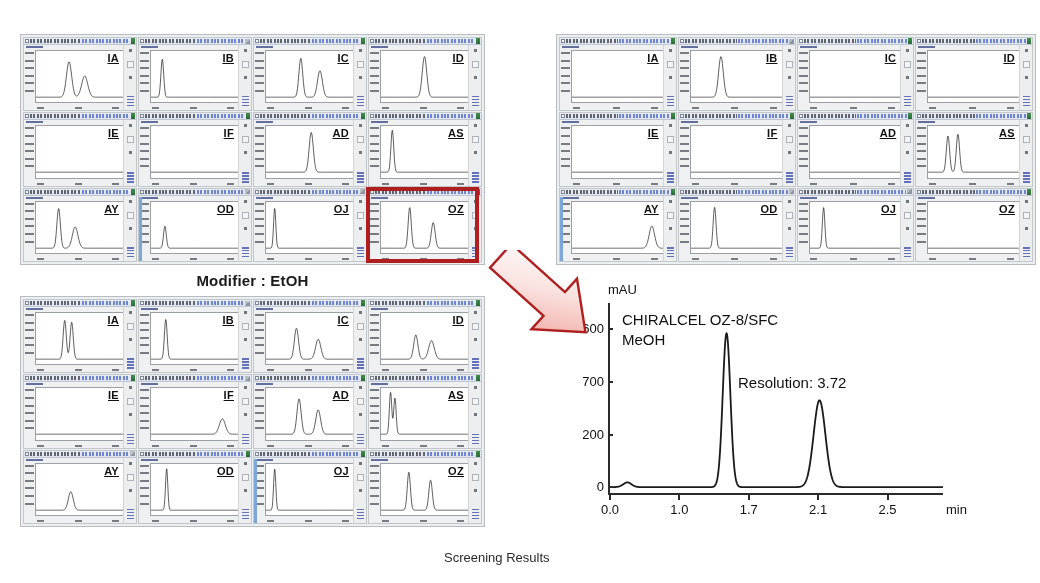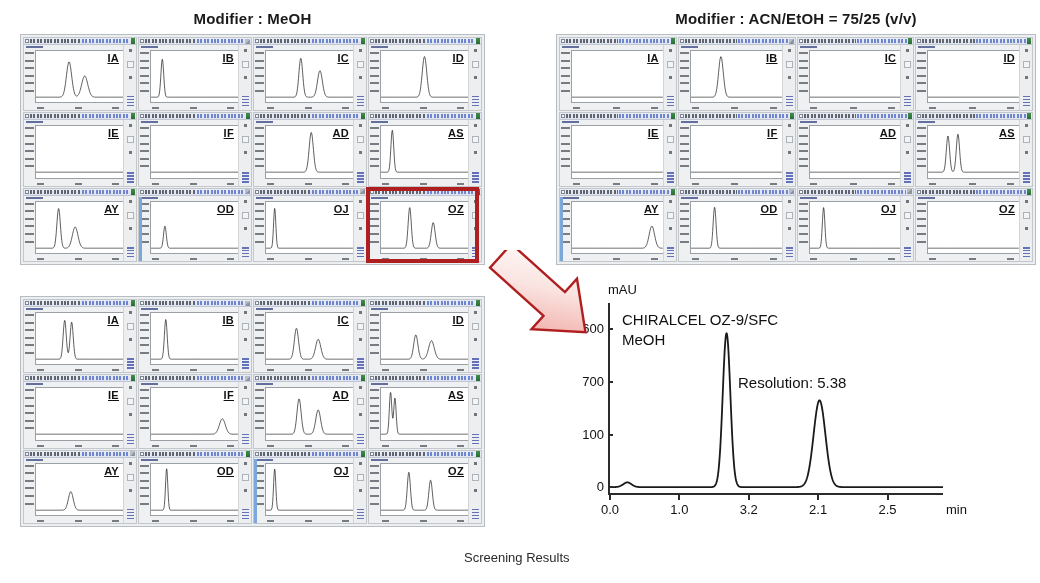--- a/index.html
+++ b/index.html
@@ -251,21 +251,20 @@
     font-size: 13px;
     color: #2a2a2a;
     white-space: nowrap;
   }
 </style>
 </head>
 <body>
 
 <div id="root">
 
-  <div class="group-title" style="left:20px; top:10px; width:465px;">Modifier : MeOH</div>
   <div class="grid-box" style="left:20px; top:34px; width:465px; height:231px;">
       <div class="panel">
         <div class="panel-titlebar">
           <div class="tb-sysicon"></div>
           <div class="tb-text" style="flex: 0 0 46%;"></div>
           <div class="tb-text blue"></div>
           <div class="tb-icon-green"></div>
         </div>
         <div class="panel-body">
           <div class="ygutter">
@@ -689,21 +688,20 @@
         </div>
         <div class="xgutter">
           <div class="xlab" style="left: 2%;"></div>
           <div class="xlab" style="left: 46%;"></div>
           <div class="xlab" style="left: 88%;"></div>
         </div>
       </div>
     </div>
   <div class="red-box" style="left:366px; top:187px; width:113px; height:76px;"></div>
 
-  <div class="group-title" style="left:556px; top:10px; width:480px;">Modifier : ACN/EtOH = 75/25 (v/v)</div>
   <div class="grid-box" style="left:556px; top:34px; width:480px; height:231px;">
       <div class="panel">
         <div class="panel-titlebar">
           <div class="tb-sysicon"></div>
           <div class="tb-text" style="flex: 0 0 46%;"></div>
           <div class="tb-text blue"></div>
           <div class="tb-icon-green"></div>
         </div>
         <div class="panel-body">
           <div class="ygutter">
@@ -1126,20 +1124,21 @@
           </div>
         </div>
         <div class="xgutter">
           <div class="xlab" style="left: 2%;"></div>
           <div class="xlab" style="left: 46%;"></div>
           <div class="xlab" style="left: 88%;"></div>
         </div>
       </div>
     </div>
 
+  <div class="group-title" style="left:20px; top:272px; width:465px;">Modifier : EtOH</div>
   <div class="grid-box" style="left:20px; top:296px; width:465px; height:231px;">
       <div class="panel">
         <div class="panel-titlebar">
           <div class="tb-sysicon"></div>
           <div class="tb-text" style="flex: 0 0 46%;"></div>
           <div class="tb-text blue"></div>
           <div class="tb-icon-green"></div>
         </div>
         <div class="panel-body">
           <div class="ygutter">
@@ -1594,50 +1593,50 @@
       </g>
     </svg>
   </div>
 
   <div class="detail" style="left:600px; top:282px; width:400px; height:250px;">
 
     <div class="detail-unit" style="left:8px; top:0px;">mAU</div>
 
     <div class="detail-frame" style="left:8px; top:21px; width:335px; height:192px;"></div>
 
-    <div class="detail-title" style="left:22px; top:28px;">CHIRALCEL OZ-9/SFC
+    <div class="detail-title" style="left:22px; top:28px;">CHIRALCEL OZ-8/SFC
 MeOH</div>
 
-    <div class="detail-annot" style="left:138px; top:92px;">Resolution: 5.38</div>
+    <div class="detail-annot" style="left:138px; top:92px;">Resolution: 3.72</div>
 
     <svg id="detail-svg" style="position:absolute; left:10px; top:21px; width:333px; height:192px;" viewBox="0 0 333 192" preserveAspectRatio="none">
       <polyline id="trace-line" fill="none" stroke="#1a1a1a" stroke-width="1.8" stroke-linejoin="round" points="0.00,184.11 0.37,184.11 0.74,184.11 1.11,184.11 1.48,184.11 1.85,184.10 2.22,184.10 2.59,184.10 2.96,184.10 3.33,184.09 3.70,184.09 4.07,184.08 4.44,184.07 4.81,184.06 5.18,184.04 5.55,184.02 5.92,184.00 6.29,183.97 6.66,183.93 7.03,183.89 7.40,183.84 7.77,183.77 8.14,183.70 8.51,183.61 8.88,183.51 9.25,183.39 9.62,183.26 9.99,183.12 10.36,182.95 10.73,182.77 11.10,182.57 11.47,182.36 11.84,182.13 12.21,181.90 12.58,181.65 12.95,181.40 13.32,181.14 13.69,180.89 14.06,180.64 14.43,180.40 14.80,180.18 15.17,179.98 15.54,179.80 15.91,179.65 16.28,179.53 16.65,179.44 17.02,179.39 17.39,179.38 17.76,179.40 18.13,179.46 18.50,179.55 18.87,179.68 19.24,179.84 19.61,180.03 19.98,180.24 20.35,180.46 20.72,180.70 21.09,180.95 21.46,181.21 21.83,181.46 22.20,181.71 22.57,181.96 22.94,182.19 23.31,182.41 23.68,182.62 24.05,182.82 24.42,182.99 24.79,183.15 25.16,183.30 25.53,183.43 25.90,183.54 26.27,183.63 26.64,183.72 27.01,183.79 27.38,183.85 27.75,183.90 28.12,183.94 28.49,183.98 28.86,184.01 29.23,184.03 29.60,184.05 29.97,184.06 30.34,184.07 30.71,184.08 31.08,184.09 31.45,184.09 31.82,184.10 32.19,184.10 32.56,184.10 32.93,184.11 33.30,184.11 33.67,184.11 34.04,184.11 34.41,184.11 34.78,184.11 35.15,184.11 35.52,184.11 35.89,184.11 36.26,184.11 36.63,184.11 37.00,184.11 37.37,184.11 37.74,184.11 38.11,184.11 38.48,184.11 38.85,184.11 39.22,184.11 39.59,184.11 39.96,184.11 40.33,184.11 40.70,184.11 41.07,184.11 41.44,184.11 41.81,184.11 42.18,184.11 42.55,184.11 42.92,184.11 43.29,184.11 43.66,184.11 44.03,184.11 44.40,184.11 44.77,184.11 45.14,184.11 45.51,184.11 45.88,184.11 46.25,184.11 46.62,184.11 46.99,184.11 47.36,184.11 47.73,184.11 48.10,184.11 48.47,184.11 48.84,184.11 49.21,184.11 49.58,184.11 49.95,184.11 50.32,184.11 50.69,184.11 51.06,184.11 51.43,184.11 51.80,184.11 52.17,184.11 52.54,184.11 52.91,184.11 53.28,184.11 53.65,184.11 54.02,184.11 54.39,184.11 54.76,184.11 55.13,184.11 55.50,184.11 55.87,184.11 56.24,184.11 56.61,184.11 56.98,184.11 57.35,184.11 57.72,184.11 58.09,184.11 58.46,184.11 58.83,184.11 59.20,184.11 59.57,184.11 59.94,184.11 60.31,184.11 60.68,184.11 61.05,184.11 61.42,184.11 61.79,184.11 62.16,184.11 62.53,184.11 62.90,184.11 63.27,184.11 63.64,184.11 64.01,184.11 64.38,184.11 64.75,184.11 65.12,184.11 65.49,184.11 65.86,184.11 66.23,184.11 66.60,184.11 66.97,184.11 67.34,184.11 67.71,184.11 68.08,184.11 68.45,184.11 68.82,184.11 69.19,184.11 69.56,184.11 69.93,184.11 70.30,184.11 70.67,184.11 71.04,184.11 71.41,184.11 71.78,184.11 72.15,184.11 72.52,184.11 72.89,184.11 73.26,184.11 73.63,184.11 74.00,184.11 74.37,184.11 74.74,184.11 75.11,184.11 75.48,184.11 75.85,184.11 76.22,184.11 76.59,184.11 76.96,184.11 77.33,184.11 77.70,184.11 78.07,184.11 78.44,184.11 78.81,184.11 79.18,184.11 79.55,184.11 79.92,184.11 80.29,184.11 80.66,184.11 81.03,184.11 81.40,184.11 81.77,184.11 82.14,184.11 82.51,184.11 82.88,184.11 83.25,184.11 83.62,184.11 83.99,184.11 84.36,184.11 84.73,184.11 85.10,184.11 85.47,184.11 85.84,184.11 86.21,184.11 86.58,184.11 86.95,184.11 87.32,184.11 87.69,184.11 88.06,184.11 88.43,184.11 88.80,184.11 89.17,184.11 89.54,184.11 89.91,184.11 90.28,184.11 90.65,184.11 91.02,184.11 91.39,184.11 91.76,184.11 92.13,184.11 92.50,184.11 92.87,184.11 93.24,184.11 93.61,184.11 93.98,184.11 94.35,184.11 94.72,184.11 95.09,184.11 95.46,184.11 95.83,184.11 96.20,184.11 96.57,184.11 96.94,184.11 97.31,184.11 97.68,184.11 98.05,184.11 98.42,184.11 98.79,184.11 99.16,184.10 99.53,184.10 99.90,184.10 100.27,184.09 100.64,184.08 101.01,184.07 101.38,184.05 101.75,184.03 102.12,183.99 102.49,183.94 102.86,183.86 103.23,183.76 103.60,183.62 103.97,183.44 104.34,183.19 104.71,182.86 105.08,182.43 105.45,181.87 105.82,181.16 106.19,180.25 106.56,179.11 106.93,177.70 107.30,175.96 107.67,173.85 108.04,171.32 108.41,168.30 108.78,164.76 109.15,160.65 109.52,155.92 109.89,150.57 110.26,144.57 110.63,137.93 111.00,130.69 111.37,122.88 111.74,114.60 112.11,105.93 112.48,97.00 112.85,87.96 113.22,78.98 113.59,70.23 113.96,61.91 114.33,54.20 114.70,47.31 115.07,41.40 115.44,36.62 115.81,33.11 116.18,30.97 116.55,30.25 116.92,30.97 117.29,33.11 117.66,36.62 118.03,41.40 118.40,47.31 118.77,54.20 119.14,61.91 119.51,70.23 119.88,78.98 120.25,87.96 120.62,97.00 120.99,105.93 121.36,114.60 121.73,122.88 122.10,130.69 122.47,137.93 122.84,144.57 123.21,150.57 123.58,155.92 123.95,160.65 124.32,164.76 124.69,168.30 125.06,171.32 125.43,173.85 125.80,175.96 126.17,177.70 126.54,179.11 126.91,180.25 127.28,181.16 127.65,181.87 128.02,182.43 128.39,182.86 128.76,183.19 129.13,183.44 129.50,183.62 129.87,183.76 130.24,183.86 130.61,183.94 130.98,183.99 131.35,184.03 131.72,184.05 132.09,184.07 132.46,184.08 132.83,184.09 133.20,184.10 133.57,184.10 133.94,184.10 134.31,184.11 134.68,184.11 135.05,184.11 135.42,184.11 135.79,184.11 136.16,184.11 136.53,184.11 136.90,184.11 137.27,184.11 137.64,184.11 138.01,184.11 138.38,184.11 138.75,184.11 139.12,184.11 139.49,184.11 139.86,184.11 140.23,184.11 140.60,184.11 140.97,184.11 141.34,184.11 141.71,184.11 142.08,184.11 142.45,184.11 142.82,184.11 143.19,184.11 143.56,184.11 143.93,184.11 144.30,184.11 144.67,184.11 145.04,184.11 145.41,184.11 145.78,184.11 146.15,184.11 146.52,184.11 146.89,184.11 147.26,184.11 147.63,184.11 148.00,184.11 148.37,184.11 148.74,184.11 149.11,184.11 149.48,184.11 149.85,184.11 150.22,184.11 150.59,184.11 150.96,184.11 151.33,184.11 151.70,184.11 152.07,184.11 152.44,184.11 152.81,184.11 153.18,184.11 153.55,184.11 153.92,184.11 154.29,184.11 154.66,184.11 155.03,184.11 155.40,184.11 155.77,184.11 156.14,184.11 156.51,184.11 156.88,184.11 157.25,184.11 157.62,184.11 157.99,184.11 158.36,184.11 158.73,184.11 159.10,184.11 159.47,184.11 159.84,184.11 160.21,184.11 160.58,184.11 160.95,184.11 161.32,184.11 161.69,184.11 162.06,184.11 162.43,184.11 162.80,184.11 163.17,184.11 163.54,184.11 163.91,184.11 164.28,184.11 164.65,184.11 165.02,184.11 165.39,184.11 165.76,184.11 166.13,184.11 166.50,184.11 166.87,184.11 167.24,184.11 167.61,184.11 167.98,184.11 168.35,184.11 168.72,184.11 169.09,184.11 169.46,184.11 169.83,184.11 170.20,184.11 170.57,184.11 170.94,184.11 171.31,184.11 171.68,184.11 172.05,184.11 172.42,184.11 172.79,184.11 173.16,184.11 173.53,184.11 173.90,184.11 174.27,184.11 174.64,184.11 175.01,184.11 175.38,184.11 175.75,184.11 176.12,184.11 176.49,184.11 176.86,184.11 177.23,184.11 177.60,184.11 177.97,184.11 178.34,184.11 178.71,184.11 179.08,184.11 179.45,184.11 179.82,184.11 180.19,184.11 180.56,184.11 180.93,184.11 181.30,184.11 181.67,184.11 182.04,184.11 182.41,184.11 182.78,184.11 183.15,184.11 183.52,184.10 183.89,184.10 184.26,184.10 184.63,184.10 185.00,184.09 185.37,184.09 185.74,184.08 186.11,184.08 186.48,184.07 186.85,184.06 187.22,184.04 187.59,184.02 187.96,184.00 188.33,183.97 188.70,183.94 189.07,183.90 189.44,183.85 189.81,183.78 190.18,183.71 190.55,183.62 190.92,183.51 191.29,183.38 191.66,183.22 192.03,183.04 192.40,182.82 192.77,182.57 193.14,182.27 193.51,181.93 193.88,181.52 194.25,181.06 194.62,180.53 194.99,179.93 195.36,179.24 195.73,178.46 196.10,177.58 196.47,176.59 196.84,175.49 197.21,174.26 197.58,172.91 197.95,171.41 198.32,169.78 198.69,168.00 199.06,166.07 199.43,163.99 199.80,161.75 200.17,159.37 200.54,156.83 200.91,154.16 201.28,151.36 201.65,148.43 202.02,145.39 202.39,142.26 202.76,139.05 203.13,135.79 203.50,132.50 203.87,129.20 204.24,125.91 204.61,122.68 204.98,119.51 205.35,116.46 205.72,113.53 206.09,110.77 206.46,108.20 206.83,105.85 207.20,103.74 207.57,101.90 207.94,100.35 208.31,99.10 208.68,98.18 209.05,97.58 209.42,97.33 209.79,97.41 210.16,97.84 210.53,98.60 210.90,99.68 211.27,101.09 211.64,102.78 212.01,104.76 212.38,106.99 212.75,109.46 213.12,112.13 213.49,114.97 213.86,117.97 214.23,121.08 214.60,124.29 214.97,127.55 215.34,130.85 215.71,134.15 216.08,137.43 216.45,140.66 216.82,143.84 217.19,146.92 217.56,149.91 217.93,152.77 218.30,155.52 218.67,158.12 219.04,160.58 219.41,162.89 219.78,165.05 220.15,167.05 220.52,168.91 220.89,170.62 221.26,172.18 221.63,173.60 222.00,174.89 222.37,176.05 222.74,177.10 223.11,178.03 223.48,178.86 223.85,179.59 224.22,180.24 224.59,180.81 224.96,181.30 225.33,181.73 225.70,182.10 226.07,182.42 226.44,182.70 226.81,182.93 227.18,183.13 227.55,183.30 227.92,183.44 228.29,183.56 228.66,183.66 229.03,183.75 229.40,183.82 229.77,183.87 230.14,183.92 230.51,183.96 230.88,183.99 231.25,184.01 231.62,184.03 231.99,184.05 232.36,184.06 232.73,184.07 233.10,184.08 233.47,184.09 233.84,184.09 234.21,184.10 234.58,184.10 234.95,184.10 235.32,184.10 235.69,184.11 236.06,184.11 236.43,184.11 236.80,184.11 237.17,184.11 237.54,184.11 237.91,184.11 238.28,184.11 238.65,184.11 239.02,184.11 239.39,184.11 239.76,184.11 240.13,184.11 240.50,184.11 240.87,184.11 241.24,184.11 241.61,184.11 241.98,184.11 242.35,184.11 242.72,184.11 243.09,184.11 243.46,184.11 243.83,184.11 244.20,184.11 244.57,184.11 244.94,184.11 245.31,184.11 245.68,184.11 246.05,184.11 246.42,184.11 246.79,184.11 247.16,184.11 247.53,184.11 247.90,184.11 248.27,184.11 248.64,184.11 249.01,184.11 249.38,184.11 249.75,184.11 250.12,184.11 250.49,184.11 250.86,184.11 251.23,184.11 251.60,184.11 251.97,184.11 252.34,184.11 252.71,184.11 253.08,184.11 253.45,184.11 253.82,184.11 254.19,184.11 254.56,184.11 254.93,184.11 255.30,184.11 255.67,184.11 256.04,184.11 256.41,184.11 256.78,184.11 257.15,184.11 257.52,184.11 257.89,184.11 258.26,184.11 258.63,184.11 259.00,184.11 259.37,184.11 259.74,184.11 260.11,184.11 260.48,184.11 260.85,184.11 261.22,184.11 261.59,184.11 261.96,184.11 262.33,184.11 262.70,184.11 263.07,184.11 263.44,184.11 263.81,184.11 264.18,184.11 264.55,184.11 264.92,184.11 265.29,184.11 265.66,184.11 266.03,184.11 266.40,184.11 266.77,184.11 267.14,184.11 267.51,184.11 267.88,184.11 268.25,184.11 268.62,184.11 268.99,184.11 269.36,184.11 269.73,184.11 270.10,184.11 270.47,184.11 270.84,184.11 271.21,184.11 271.58,184.11 271.95,184.11 272.32,184.11 272.69,184.11 273.06,184.11 273.43,184.11 273.80,184.11 274.17,184.11 274.54,184.11 274.91,184.11 275.28,184.11 275.65,184.11 276.02,184.11 276.39,184.11 276.76,184.11 277.13,184.11 277.50,184.11 277.87,184.11 278.24,184.11 278.61,184.11 278.98,184.11 279.35,184.11 279.72,184.11 280.09,184.11 280.46,184.11 280.83,184.11 281.20,184.11 281.57,184.11 281.94,184.11 282.31,184.11 282.68,184.11 283.05,184.11 283.42,184.11 283.79,184.11 284.16,184.11 284.53,184.11 284.90,184.11 285.27,184.11 285.64,184.11 286.01,184.11 286.38,184.11 286.75,184.11 287.12,184.11 287.49,184.11 287.86,184.11 288.23,184.11 288.60,184.11 288.97,184.11 289.34,184.11 289.71,184.11 290.08,184.11 290.45,184.11 290.82,184.11 291.19,184.11 291.56,184.11 291.93,184.11 292.30,184.11 292.67,184.11 293.04,184.11 293.41,184.11 293.78,184.11 294.15,184.11 294.52,184.11 294.89,184.11 295.26,184.11 295.63,184.11 296.00,184.11 296.37,184.11 296.74,184.11 297.11,184.11 297.48,184.11 297.85,184.11 298.22,184.11 298.59,184.11 298.96,184.11 299.33,184.11 299.70,184.11 300.07,184.11 300.44,184.11 300.81,184.11 301.18,184.11 301.55,184.11 301.92,184.11 302.29,184.11 302.66,184.11 303.03,184.11 303.40,184.11 303.77,184.11 304.14,184.11 304.51,184.11 304.88,184.11 305.25,184.11 305.62,184.11 305.99,184.11 306.36,184.11 306.73,184.11 307.10,184.11 307.47,184.11 307.84,184.11 308.21,184.11 308.58,184.11 308.95,184.11 309.32,184.11 309.69,184.11 310.06,184.11 310.43,184.11 310.80,184.11 311.17,184.11 311.54,184.11 311.91,184.11 312.28,184.11 312.65,184.11 313.02,184.11 313.39,184.11 313.76,184.11 314.13,184.11 314.50,184.11 314.87,184.11 315.24,184.11 315.61,184.11 315.98,184.11 316.35,184.11 316.72,184.11 317.09,184.11 317.46,184.11 317.83,184.11 318.20,184.11 318.57,184.11 318.94,184.11 319.31,184.11 319.68,184.11 320.05,184.11 320.42,184.11 320.79,184.11 321.16,184.11 321.53,184.11 321.90,184.11 322.27,184.11 322.64,184.11 323.01,184.11 323.38,184.11 323.75,184.11 324.12,184.11 324.49,184.11 324.86,184.11 325.23,184.11 325.60,184.11 325.97,184.11 326.34,184.11 326.71,184.11 327.08,184.11 327.45,184.11 327.82,184.11 328.19,184.11 328.56,184.11 328.93,184.11 329.30,184.11 329.67,184.11 330.04,184.11 330.41,184.11 330.78,184.11 331.15,184.11 331.52,184.11 331.89,184.11 332.26,184.11 332.63,184.11 333.00,184.11"></polyline>
     </svg>
 
     <div id="detail-yticks">
         <div class="tick-y" style="left: -26px; width: 30px; top: 197.11px;">0</div>
         <div class="tick-y-mark" style="left: 8px; top: 204.11px;"></div>
-        <div class="tick-y" style="left: -26px; width: 30px; top: 144.507px;">100</div>
+        <div class="tick-y" style="left: -26px; width: 30px; top: 144.507px;">200</div>
         <div class="tick-y-mark" style="left: 8px; top: 151.507px;"></div>
         <div class="tick-y" style="left: -26px; width: 30px; top: 91.9041px;">700</div>
         <div class="tick-y-mark" style="left: 8px; top: 98.9041px;"></div>
         <div class="tick-y" style="left: -26px; width: 30px; top: 39.3014px;">600</div>
         <div class="tick-y-mark" style="left: 8px; top: 46.3014px;"></div>
       </div>
     <div id="detail-xticks">
         <div class="tick-x" style="left: -8px; width: 36px; top: 220px;">0.0</div>
         <div class="tick-x-mark" style="left: 9px; top: 213px;"></div>
         <div class="tick-x" style="left: 61.375px; width: 36px; top: 220px;">1.0</div>
         <div class="tick-x-mark" style="left: 78.375px; top: 213px;"></div>
-        <div class="tick-x" style="left: 130.75px; width: 36px; top: 220px;">3.2</div>
+        <div class="tick-x" style="left: 130.75px; width: 36px; top: 220px;">1.7</div>
         <div class="tick-x-mark" style="left: 147.75px; top: 213px;"></div>
         <div class="tick-x" style="left: 200.125px; width: 36px; top: 220px;">2.1</div>
         <div class="tick-x-mark" style="left: 217.125px; top: 213px;"></div>
         <div class="tick-x" style="left: 269.5px; width: 36px; top: 220px;">2.5</div>
         <div class="tick-x-mark" style="left: 286.5px; top: 213px;"></div>
       </div>
 
     <div class="detail-xunit" style="left:346px; top:220px;">min</div>
   </div>
 
-  <div class="caption" style="left:464px; top:550px;text-align:center;">Screening Results</div>
+  <div class="caption" style="left:444px; top:550px;text-align:center;">Screening Results</div>
 
 </div>
 
 </body></html>

